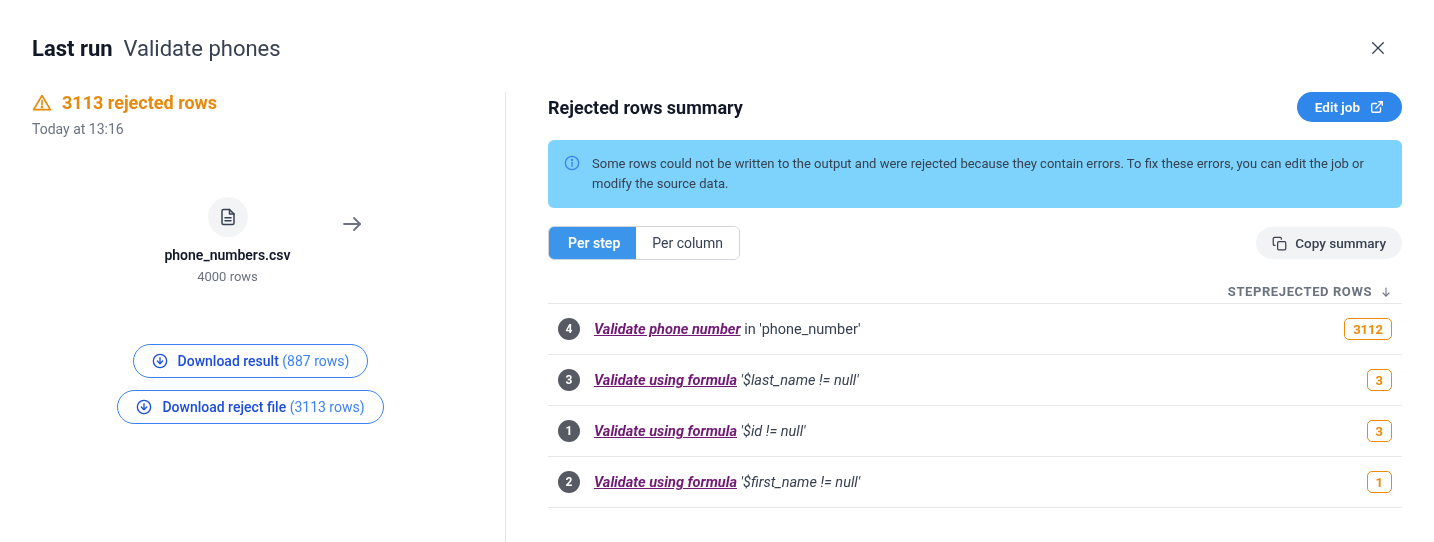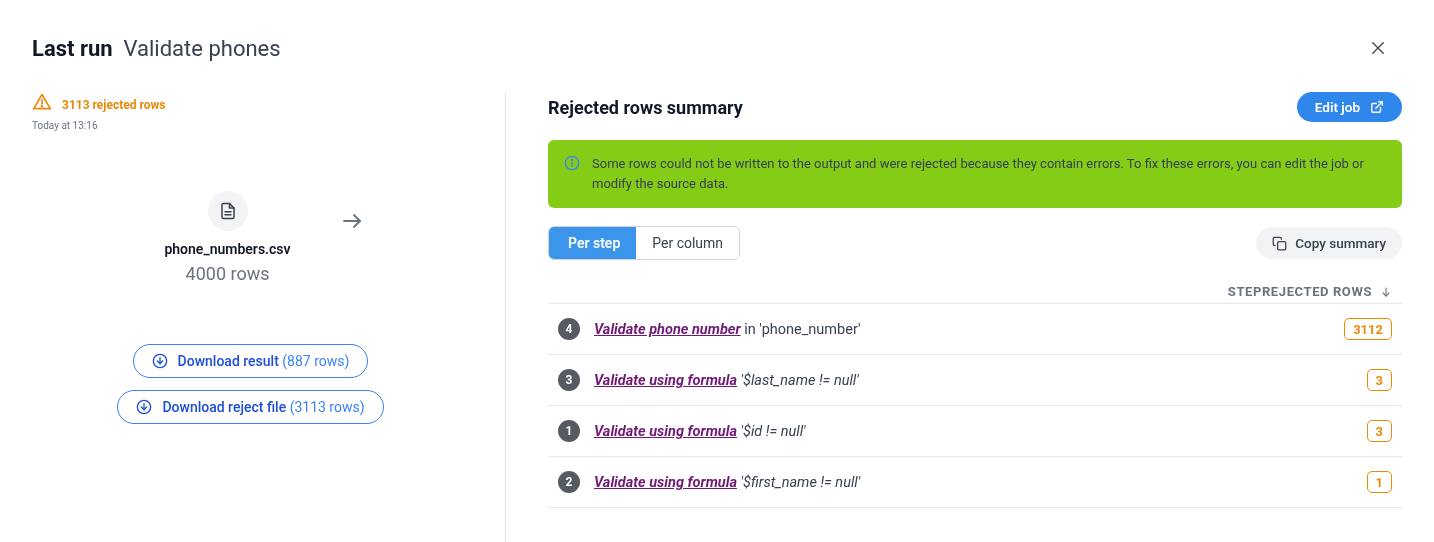--- a/index.html
+++ b/index.html
@@ -52,29 +52,29 @@
     border-right: 1px solid #e5e7eb;
     padding-right: 36px;
   }
   .right-panel {
     flex: 1;
     padding-left: 42px;
     min-width: 0;
   }
   .rejected-banner {
     display: flex;
-    align-items: flex-end;
+    align-items: center;
     gap: 10px;
     color: #e8890b;
-    font-size: 12px;
+    font-size: 18px;
     font-weight: 700;
   }
   .timestamp {
     color: #6b7280;
-    font-size: 10px;
+    font-size: 14px;
     margin-top: 8px;
   }
   .pipeline {
     display: flex;
     align-items: center;
     justify-content: center;
     margin-top: 60px;
     gap: 22px;
   }
   .pipeline-node {
@@ -91,21 +91,21 @@
     display: flex; align-items: center; justify-content: center;
     color: #374151;
   }
   .file-name {
     font-size: 14px;
     font-weight: 600;
     color: #111827;
     margin-top: 10px;
   }
   .file-sub {
-    font-size: 18px;
+    font-size: 13px;
     color: #6b7280;
     margin-top: 6px;
   }
   .file-sub .rejected {
     color: #e8890b;
   }
   .arrow-between {
     color: #6b7280;
     margin-top: -30px;
   }
@@ -150,21 +150,21 @@
     background: #2f86eb;
     color: #fff;
     border-radius: 999px;
     padding: 7px 18px;
     font-size: 13.5px;
     font-weight: 600;
     cursor: pointer;
   }
   .info-callout {
     margin-top: 18px;
-    background: #84cc16;
+    background: #7dd3fc;
     border-radius: 6px;
     padding: 14px 16px;
     display: flex;
     gap: 12px;
     font-size: 13px;
     color: #374151;
     line-height: 1.55;
   }
   .info-callout .info-icon {
     color: #3b82f6;

